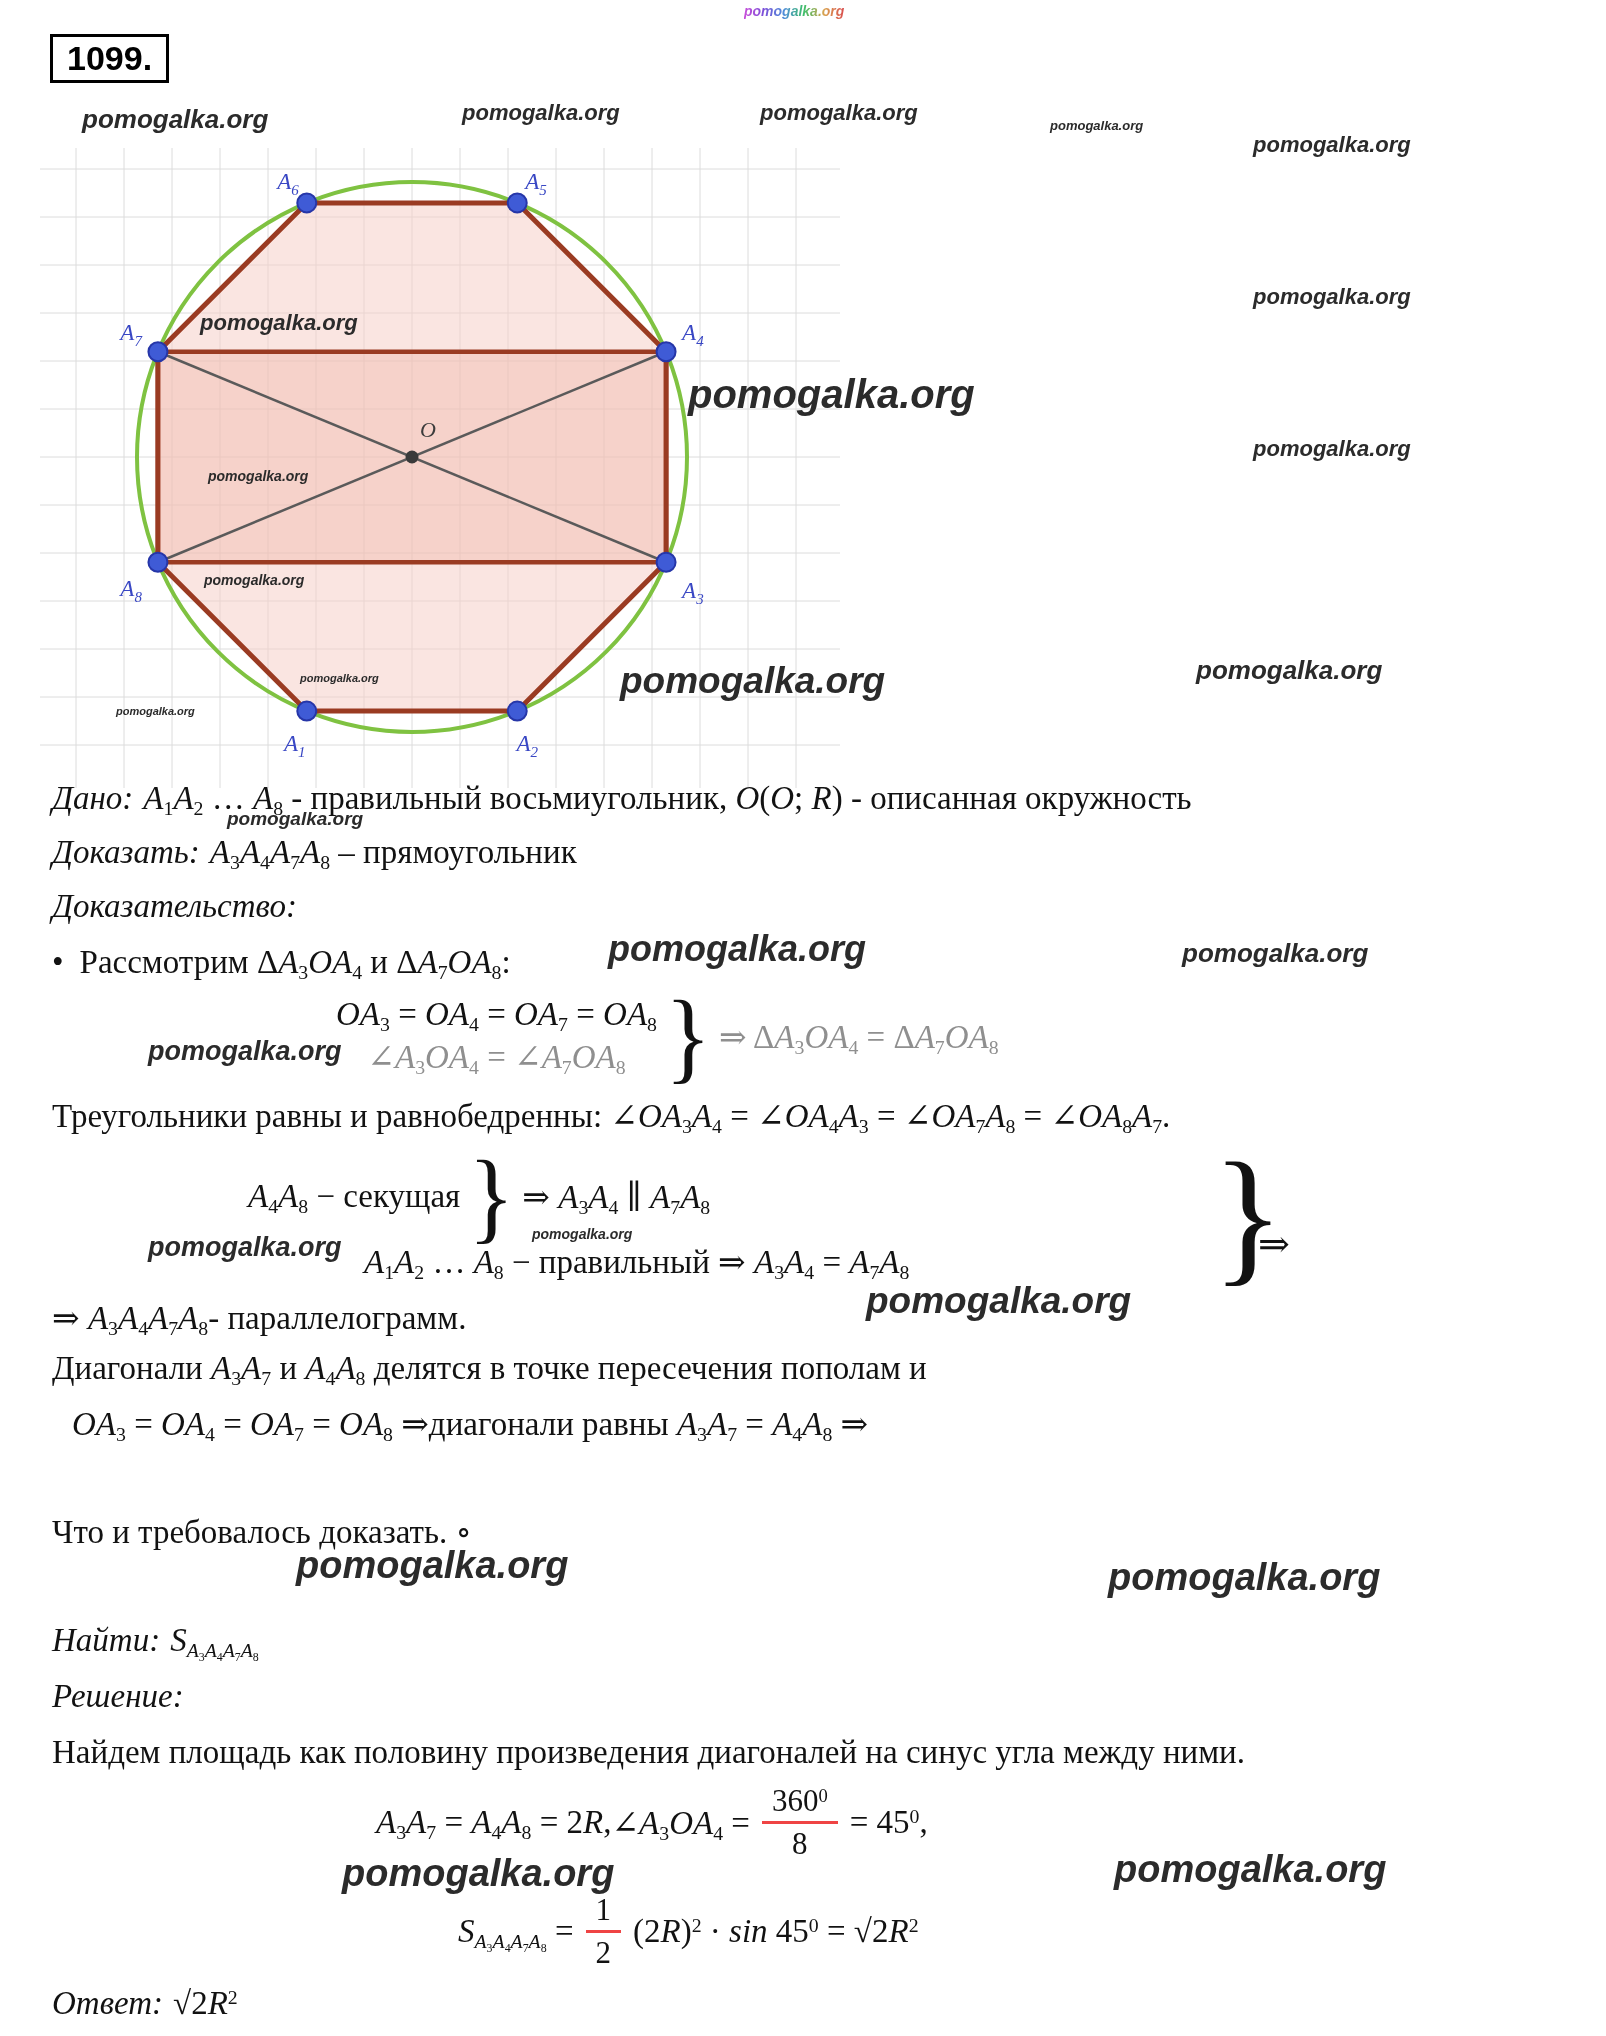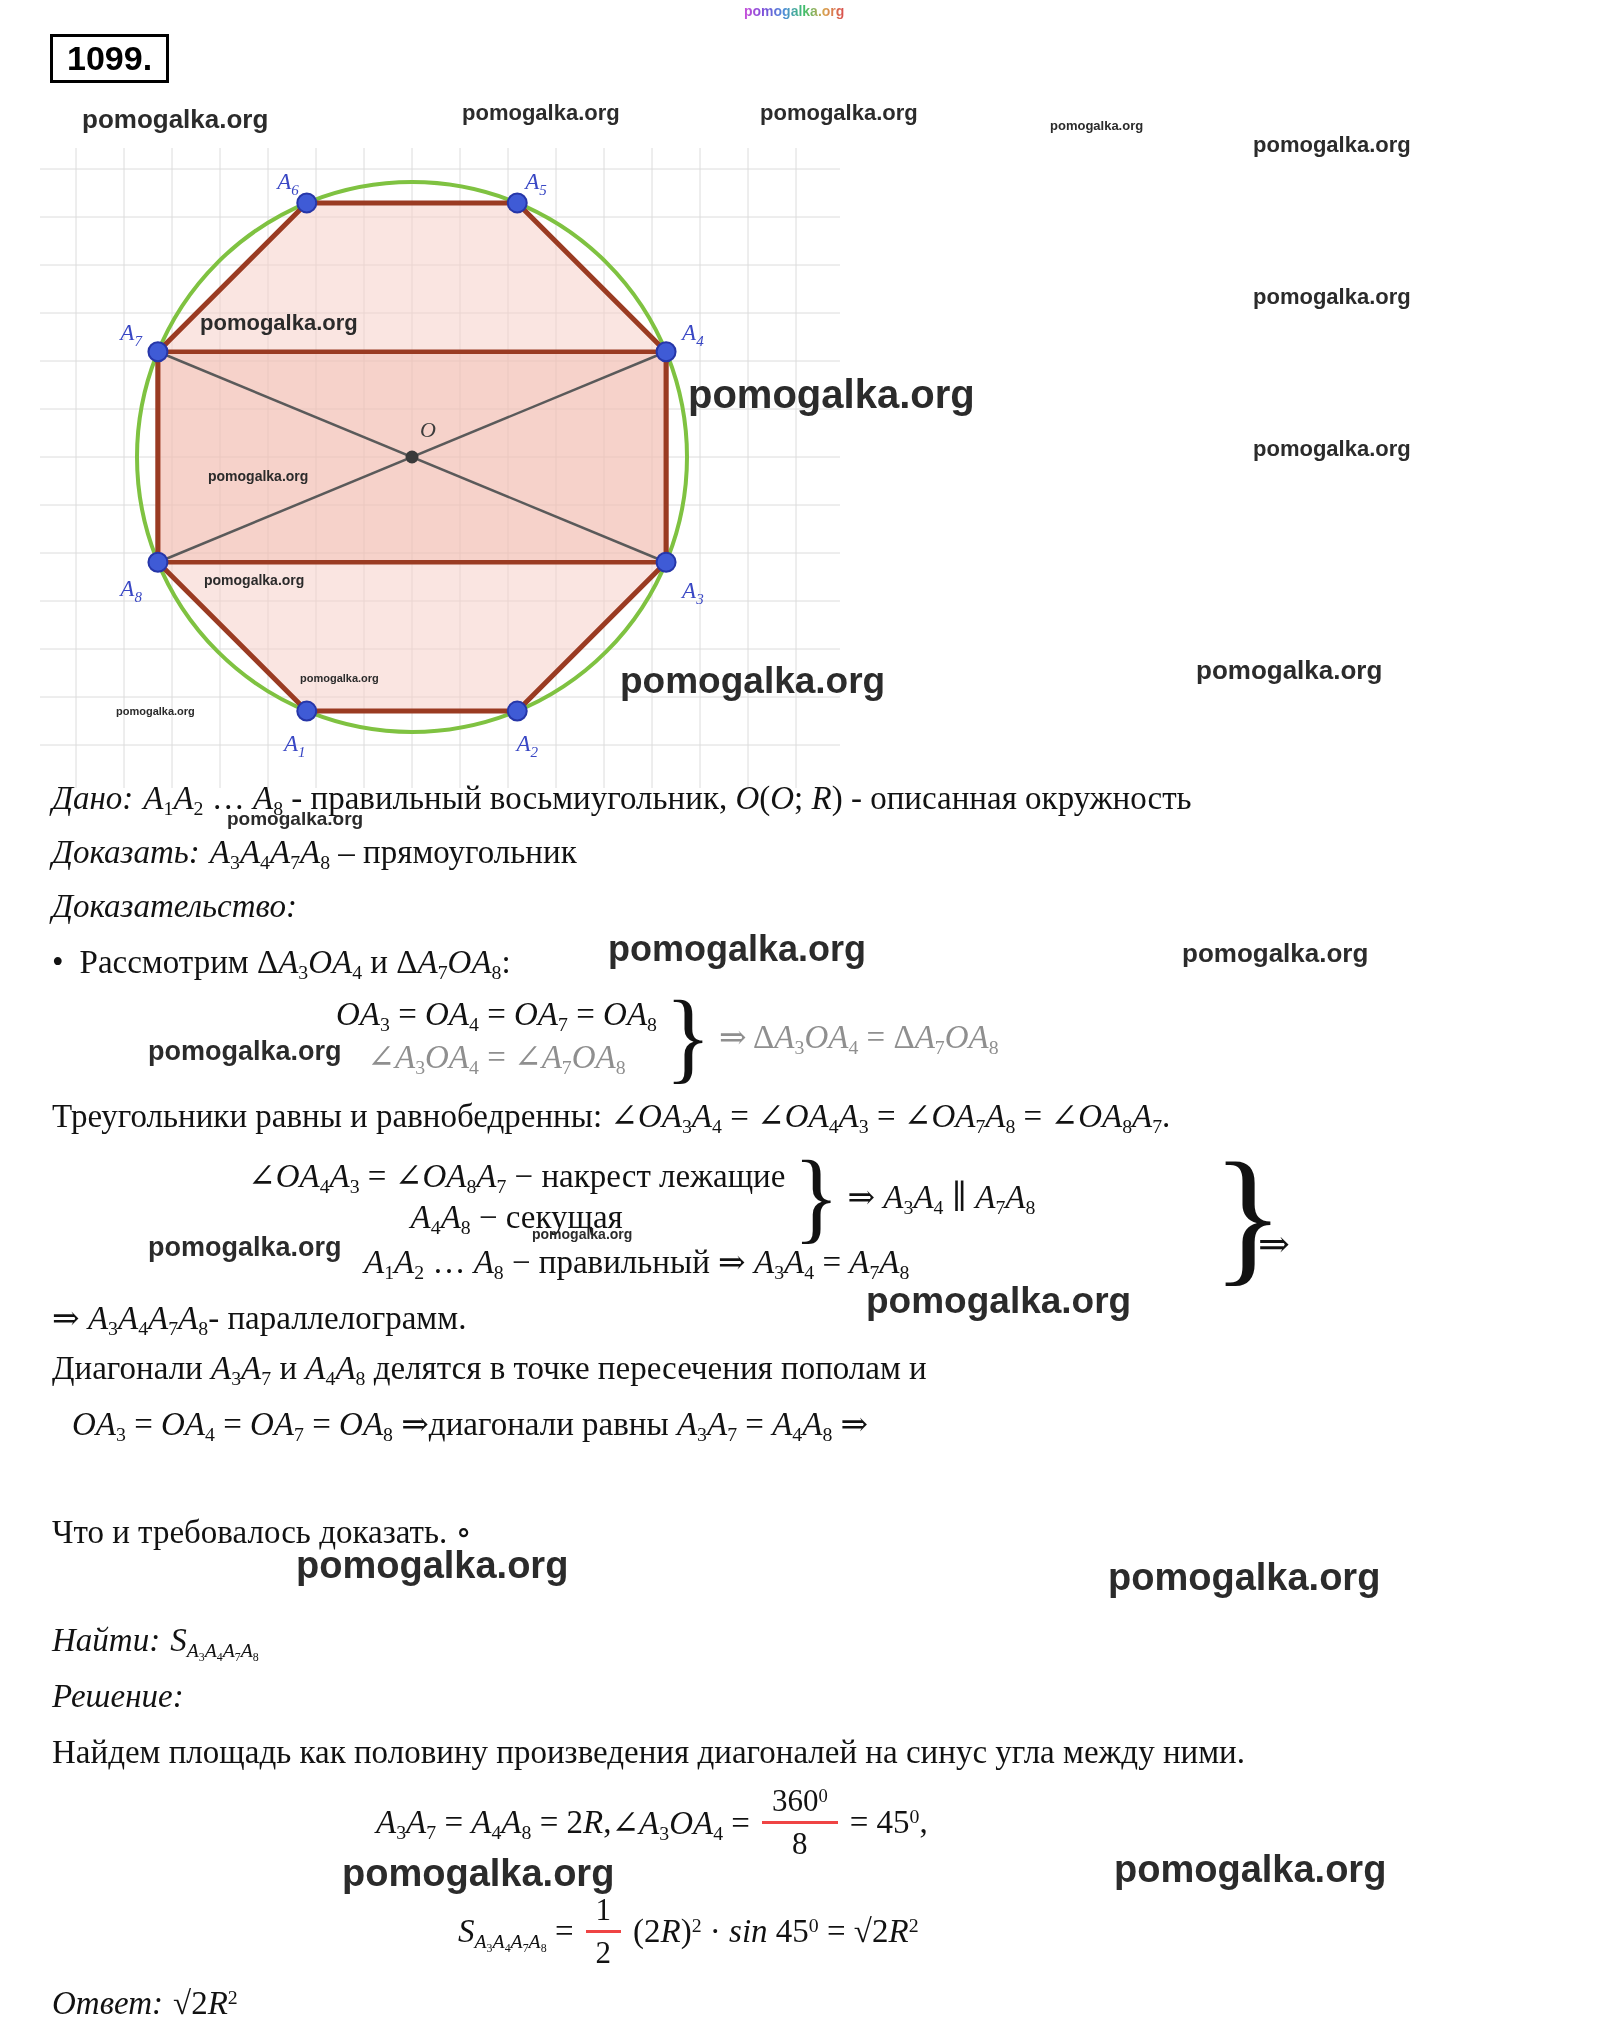--- a/index.html
+++ b/index.html
@@ -2,21 +2,21 @@
 <html><head>
 <meta charset="utf-8">
 <style>
   html,body{margin:0;padding:0;background:#ffffff;}
   .page{position:relative;width:1606px;height:2036px;background:#fff;overflow:hidden;
         font-family:"Liberation Serif","DejaVu Serif",serif;color:#121212;}
   .problem-number{position:absolute;left:50px;top:34px;border:3px solid #000;
         padding:2px 14px;font-family:"Liberation Sans","DejaVu Sans",sans-serif;
         font-weight:700;font-size:34px;color:#000;}
   .wm{position:absolute;font-family:"Liberation Sans","DejaVu Sans",sans-serif;
-        color:#2b2b2b;white-space:nowrap;z-index:5;}
+        color:#2b2b2b;white-space:nowrap;z-index:5;font-style:italic;}
   .wm.rainbow{left:744px;top:3px;font-size:14px;font-weight:700;
         background:linear-gradient(90deg,#c94fd9,#7a4fd9,#4f8ed9,#3fbf6a,#d9a24f,#d94f4f);
         -webkit-background-clip:text;background-clip:text;color:transparent;}
   #fig-svg{position:absolute;left:40px;top:148px;}
   .line{position:absolute;left:52px;font-size:33px;white-space:nowrap;color:#121212;}
   .lbl{font-style:italic;margin-right:10px;}
   sub,sup{font-size:0.6em;line-height:0;}
   sub{vertical-align:-0.3em;}
   sup{vertical-align:0.5em;}
   .bullet{margin-right:16px;}
@@ -118,21 +118,20 @@
       <div class="faded">∠<i>A</i><sub>3</sub><i>OA</i><sub>4</sub> = ∠<i>A</i><sub>7</sub><i>OA</i><sub>8</sub></div>
     </div>
     <div class="brace">}</div>
     <div class="faded">⇒ Δ<i>A</i><sub>3</sub><i>OA</i><sub>4</sub> = Δ<i>A</i><sub>7</sub><i>OA</i><sub>8</sub></div>
   </div>
 
   <div class="line" style="top:1096px">Треугольники равны и равнобедренны: ∠<i>OA</i><sub>3</sub><i>A</i><sub>4</sub> = ∠<i>OA</i><sub>4</sub><i>A</i><sub>3</sub> = ∠<i>OA</i><sub>7</sub><i>A</i><sub>8</sub> = ∠<i>OA</i><sub>8</sub><i>A</i><sub>7</sub>.</div>
 
   <div class="sys" style="left:248px;top:1148px">
     <div class="col">
-      <div>∠<i>OA</i><sub>4</sub><i>A</i><sub>3</sub> = ∠<i>OA</i><sub>8</sub><i>A</i><sub>7</sub> − накрест лежащие</div>
       <div><i>A</i><sub>4</sub><i>A</i><sub>8</sub> − секущая</div>
     </div>
     <div class="brace">}</div>
     <div>⇒ <i>A</i><sub>3</sub><i>A</i><sub>4</sub> ∥ <i>A</i><sub>7</sub><i>A</i><sub>8</sub></div>
   </div>
 
   <div class="line" style="left:364px;top:1242px"><i>A</i><sub>1</sub><i>A</i><sub>2</sub> … <i>A</i><sub>8</sub> − правильный ⇒ <i>A</i><sub>3</sub><i>A</i><sub>4</sub> = <i>A</i><sub>7</sub><i>A</i><sub>8</sub></div>
 
   <div class="outer-brace" style="left:1212px;top:1140px">}</div>
   <div class="arrow-big" style="left:1258px;top:1222px">⇒</div>

